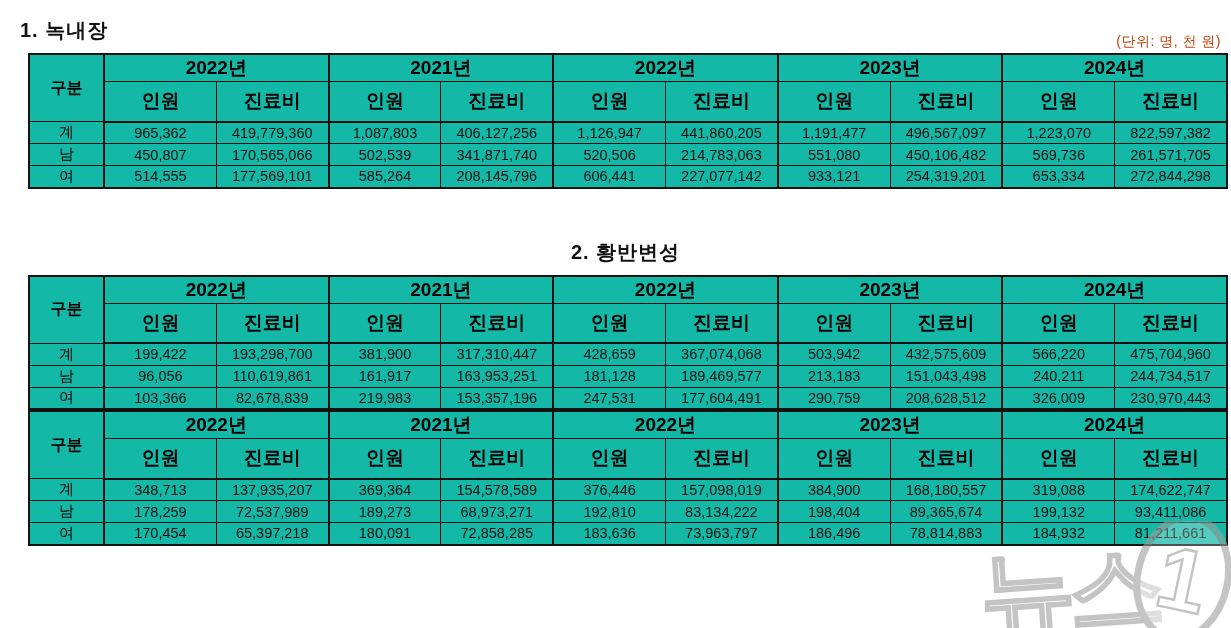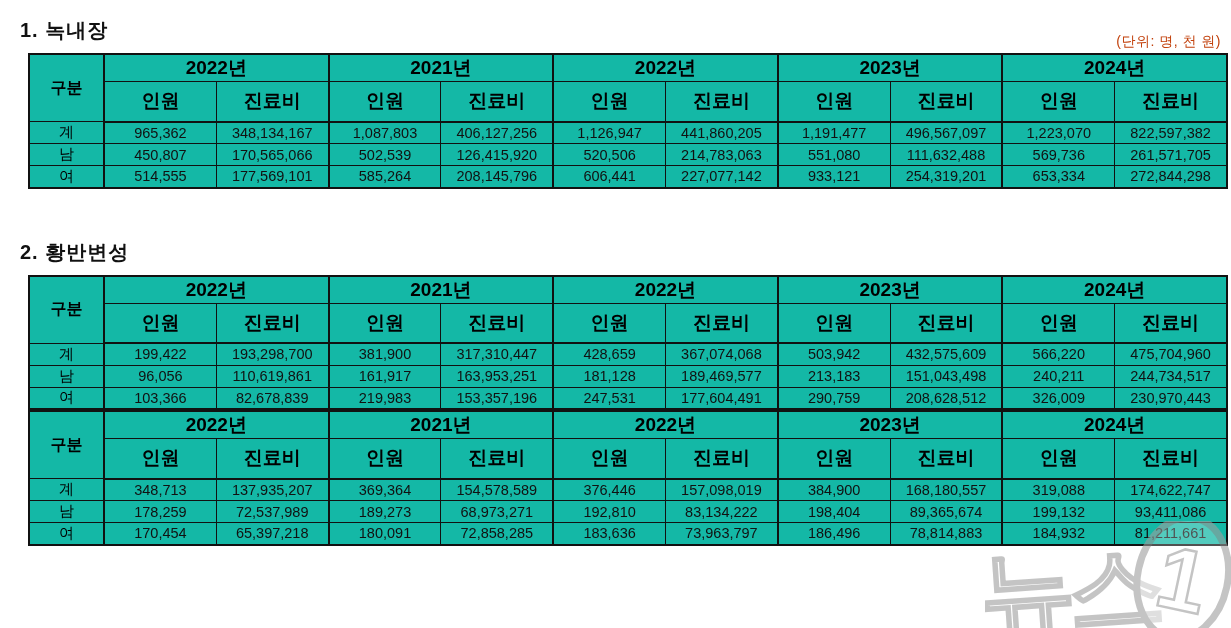--- a/index.html
+++ b/index.html
@@ -14,21 +14,21 @@
   .unit-note {
     position:absolute; top:16px; right:10px;
     font-size:14px; color:#c2410c; letter-spacing:0.5px;
   }
 
   .tbl-section { display:block; }
   .tbl-title {
     font-size:20px; font-weight:bold; color:#111;
     margin:17px 0 9px 20px; letter-spacing:1px;
   }
-  .s2 .tbl-title { margin-top:50px; }
+  .s2 .tbl-title { margin-top:50px;text-align:center; }
   .s3 .tbl-title { margin-top:73px; margin-bottom:8px; }
 
   table.data-table {
     table-layout:fixed; width:1198px; margin-left:28px;
     border-collapse:collapse; border:2px solid #111;
     background:#14b8a6;
   }
   .data-table th, .data-table td {
     border:1px solid #111;
     text-align:center; vertical-align:middle;
@@ -91,40 +91,40 @@
             <th class="grp-start">인원</th>
             <th>진료비</th>
             <th class="grp-start">인원</th>
             <th>진료비</th>
           </tr>
         </thead>
       <tbody>
           <tr>
             <th class="rowlabel">계</th>
             <td class="grp-start">965,362</td>
-            <td>348,134,167</td>
+            <td>419,779,360</td>
             <td class="grp-start">1,087,803</td>
             <td>406,127,256</td>
             <td class="grp-start">1,126,947</td>
             <td>441,860,205</td>
             <td class="grp-start">1,191,477</td>
             <td>496,567,097</td>
             <td class="grp-start">1,223,070</td>
             <td>822,597,382</td>
           </tr>
           <tr>
             <th class="rowlabel">남</th>
             <td class="grp-start">450,807</td>
             <td>170,565,066</td>
             <td class="grp-start">502,539</td>
-            <td>126,415,920</td>
+            <td>341,871,740</td>
             <td class="grp-start">520,506</td>
             <td>214,783,063</td>
             <td class="grp-start">551,080</td>
-            <td>111,632,488</td>
+            <td>450,106,482</td>
             <td class="grp-start">569,736</td>
             <td>261,571,705</td>
           </tr>
           <tr>
             <th class="rowlabel">여</th>
             <td class="grp-start">514,555</td>
             <td>177,569,101</td>
             <td class="grp-start">585,264</td>
             <td>208,145,796</td>
             <td class="grp-start">606,441</td>

